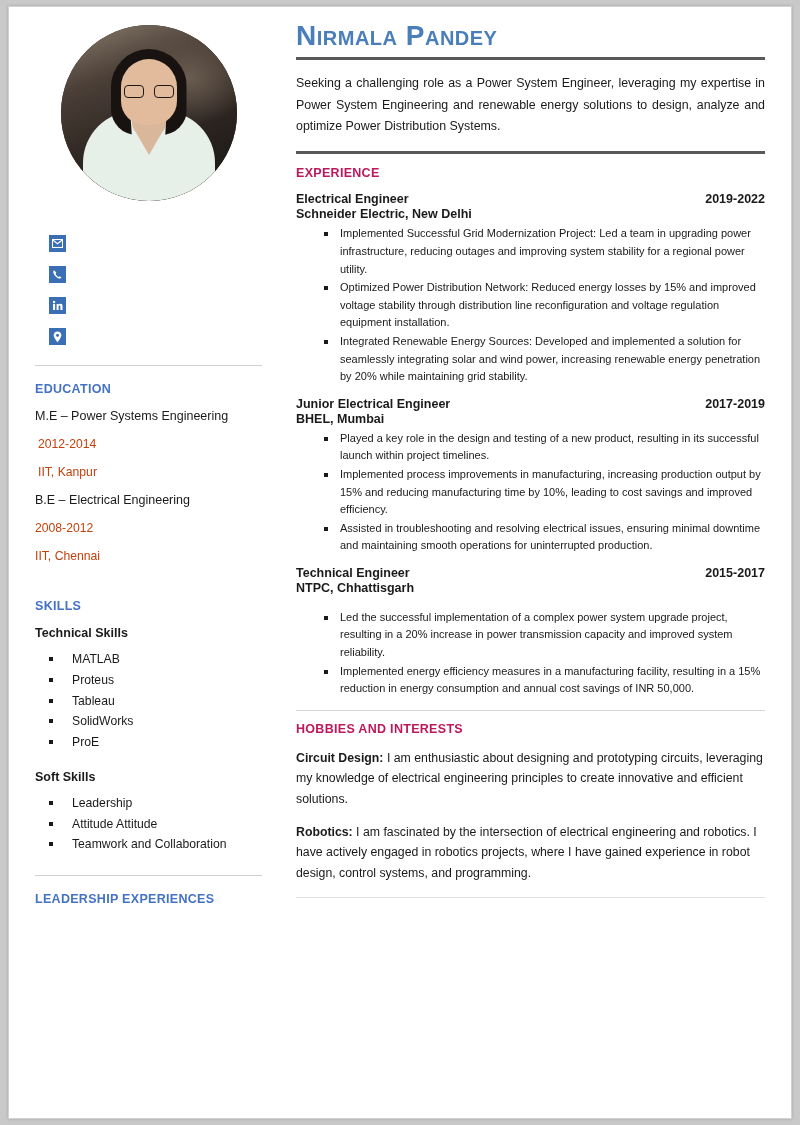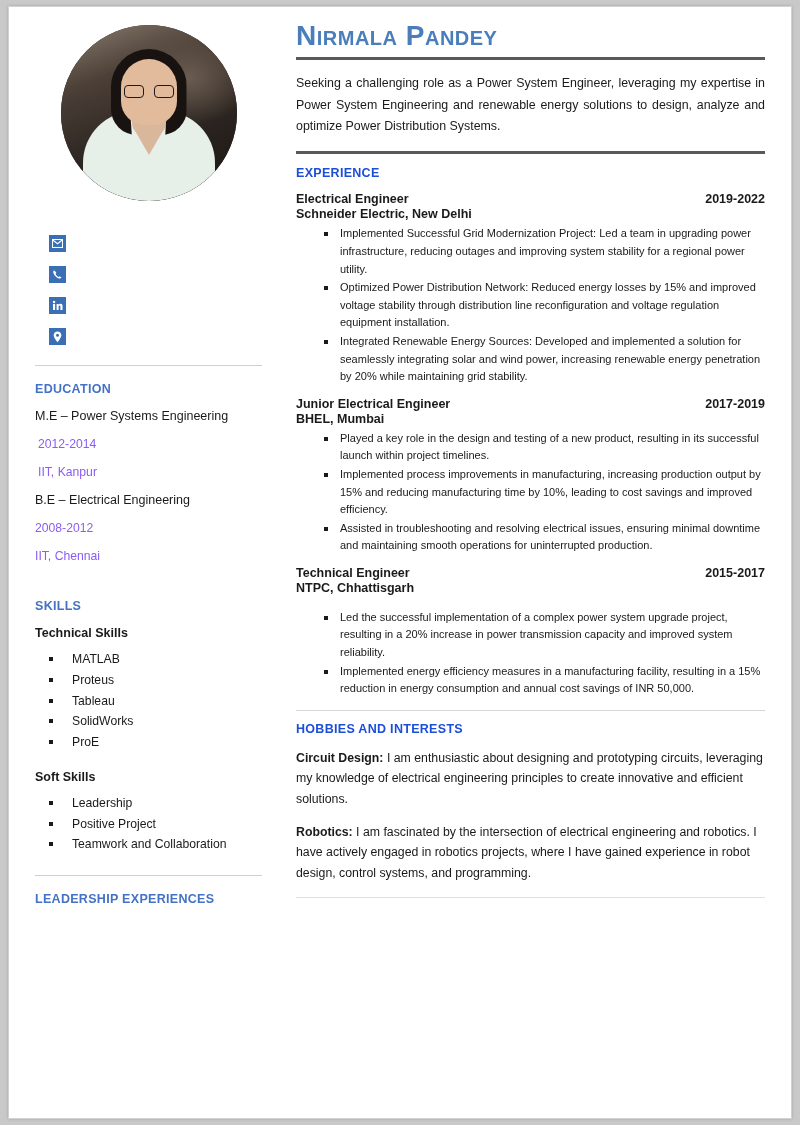--- a/index.html
+++ b/index.html
@@ -152,21 +152,21 @@
   }
 
   .edu-degree {
     font-size: 12.5px;
     font-weight: 400;
     color: #1a1a1a;
     margin-bottom: 14px;
   }
   .edu-line {
     font-size: 12.2px;
-    color: #8b5cf6;
+    color: #c2410c;
     margin-bottom: 14px;
   }
   .edu-line.indent { padding-left: 3px; }
 
   .skills-sub {
     font-size: 12.5px;
     font-weight: 700;
     color: #1a1a1a;
     margin: 2px 0 10px 0;
   }
@@ -231,21 +231,21 @@
   }
 
   .summary {
     font-size: 12.4px;
     line-height: 1.72;
     color: #1a1a1a;
     text-align: justify;
   }
 
   .main-heading {
-    color: #1d4ed8;
+    color: #be185d;
     font-size: 12.5px;
     font-weight: 700;
     letter-spacing: 0.3px;
     margin-bottom: 12px;
   }
 
   .job-head {
     display: flex;
     justify-content: space-between;
     align-items: baseline;
@@ -375,21 +375,21 @@
       <ul class="sq">
         <li>MATLAB</li>
         <li>Proteus</li>
         <li>Tableau</li>
         <li>SolidWorks</li>
         <li>ProE</li>
       </ul>
       <div class="skills-sub second">Soft Skills</div>
       <ul class="sq">
         <li>Leadership</li>
-        <li>Positive Project</li>
+        <li>Attitude Attitude</li>
         <li>Teamwork and Collaboration</li>
       </ul>
     </div>
 
     <div class="side-rule"></div>
 
     <div>
       <div class="side-heading">LEADERSHIP EXPERIENCES</div>
     </div>
 

